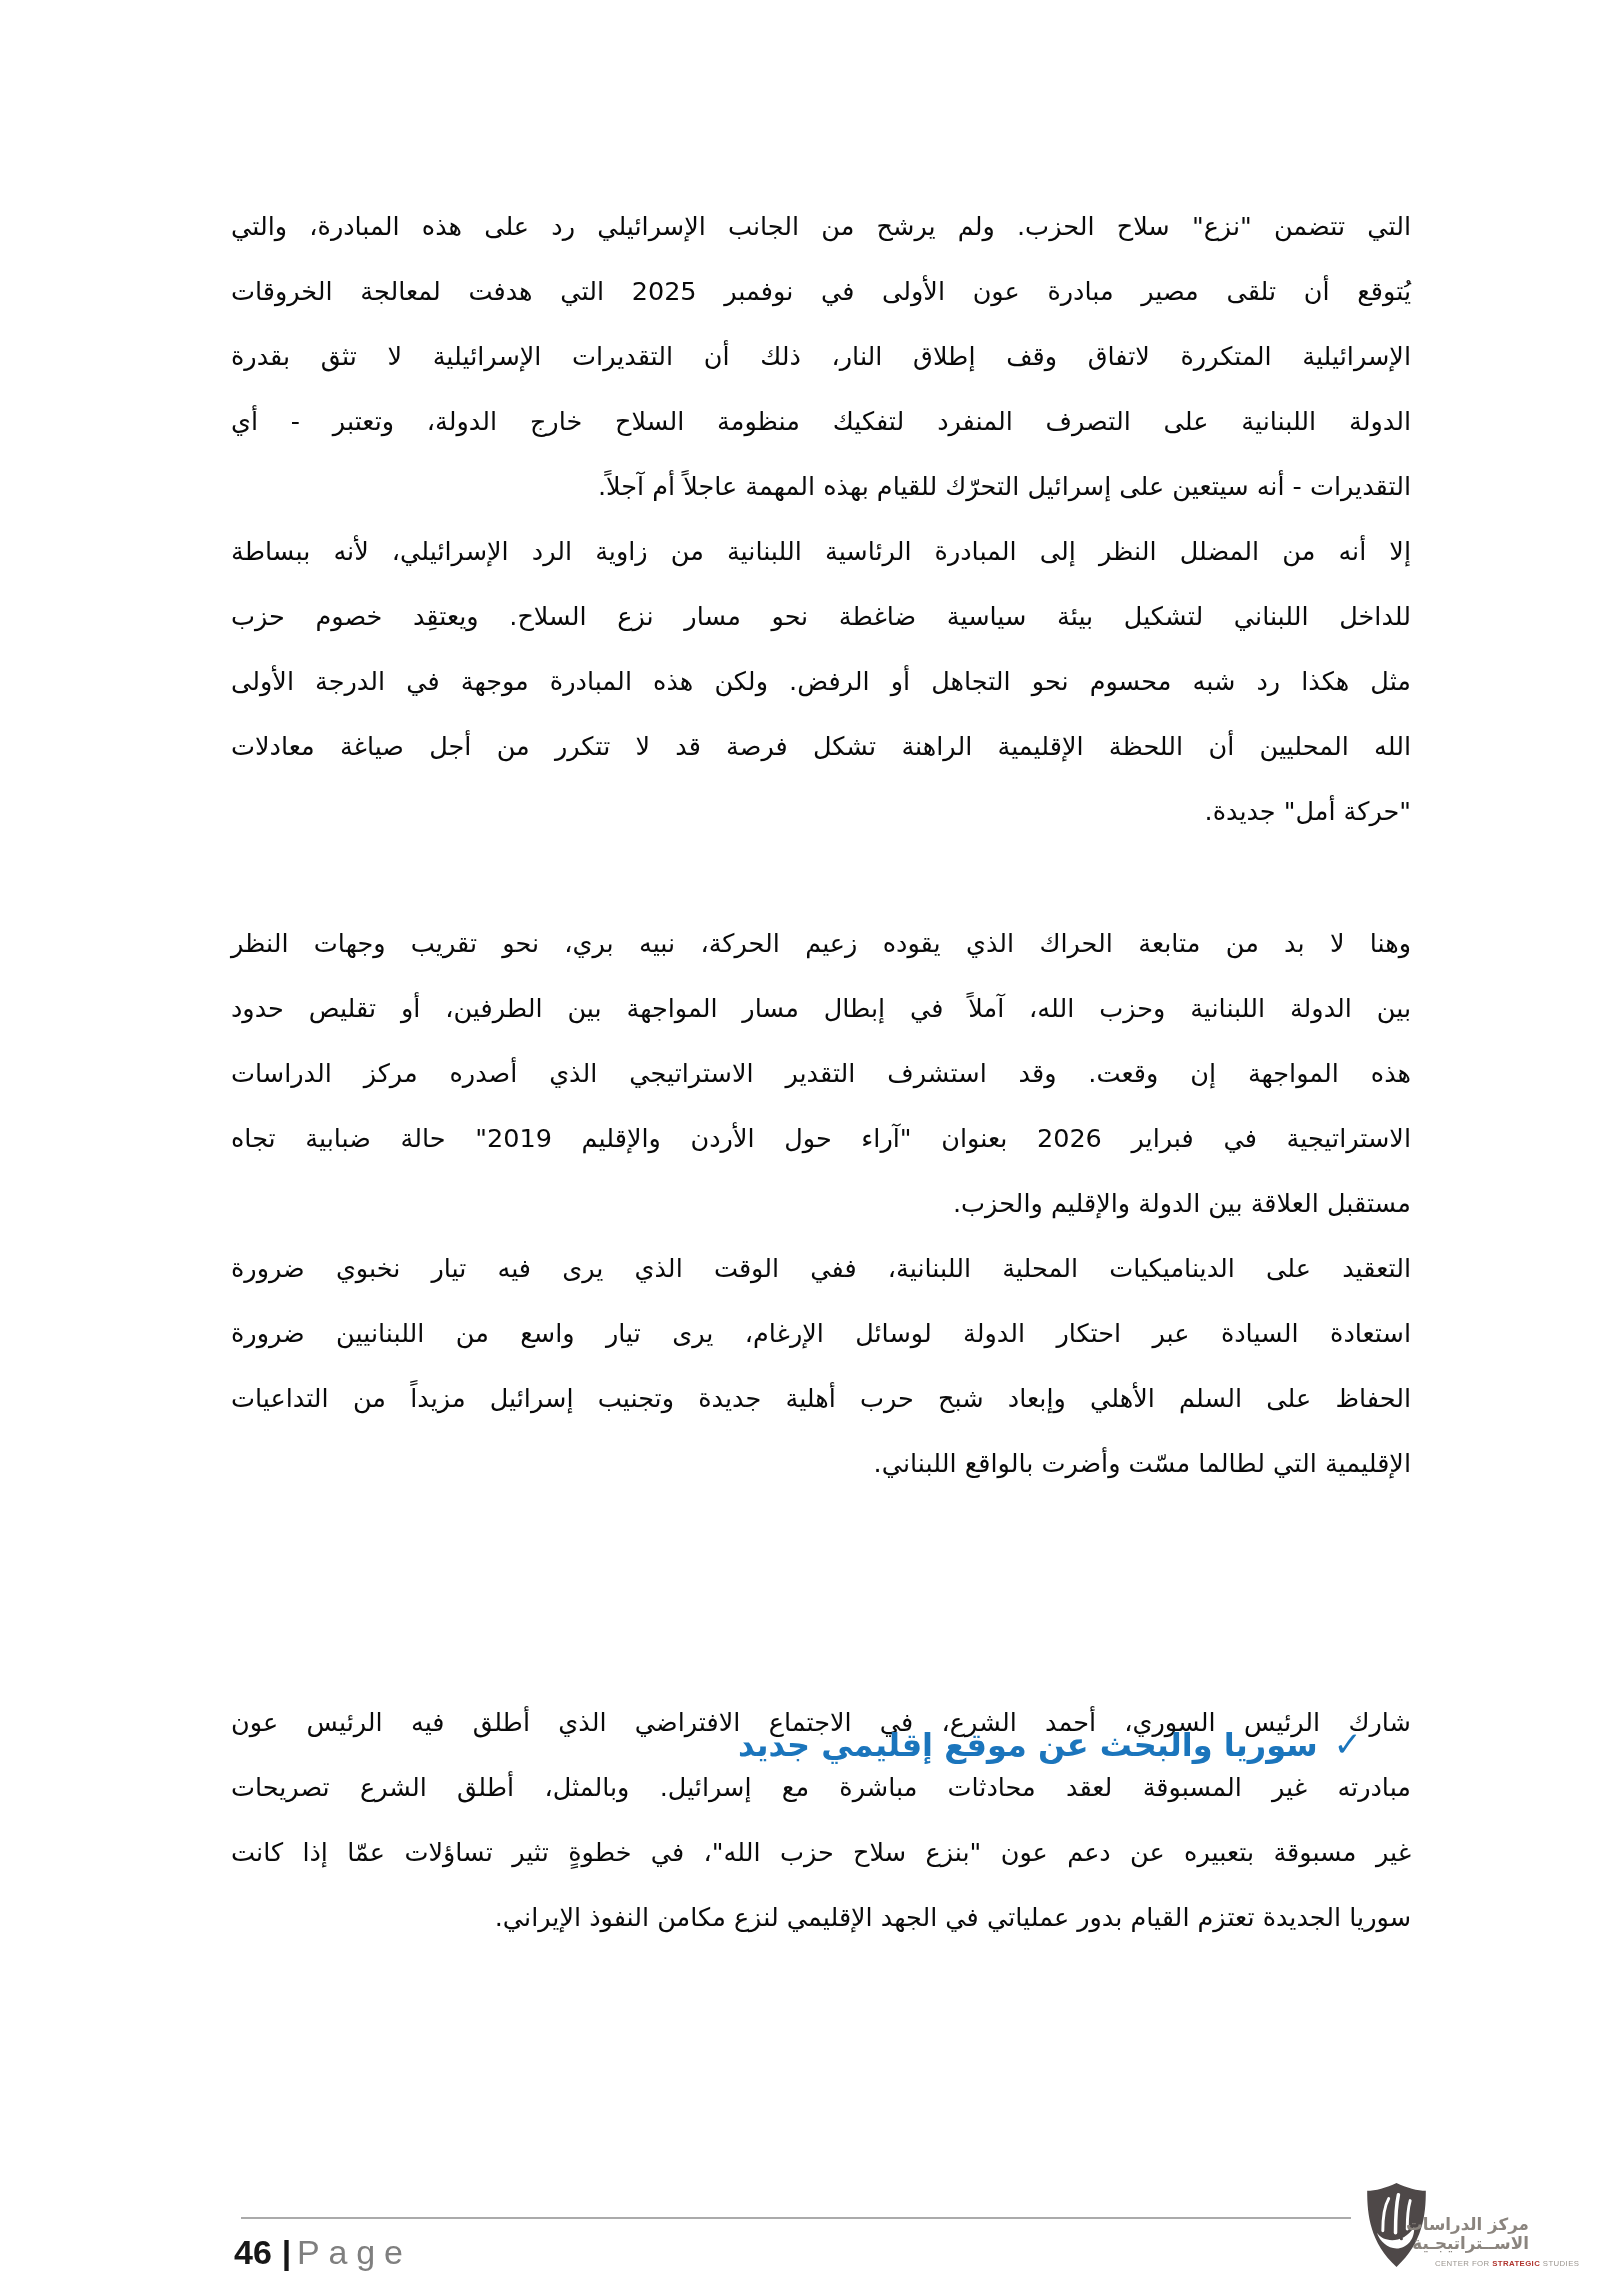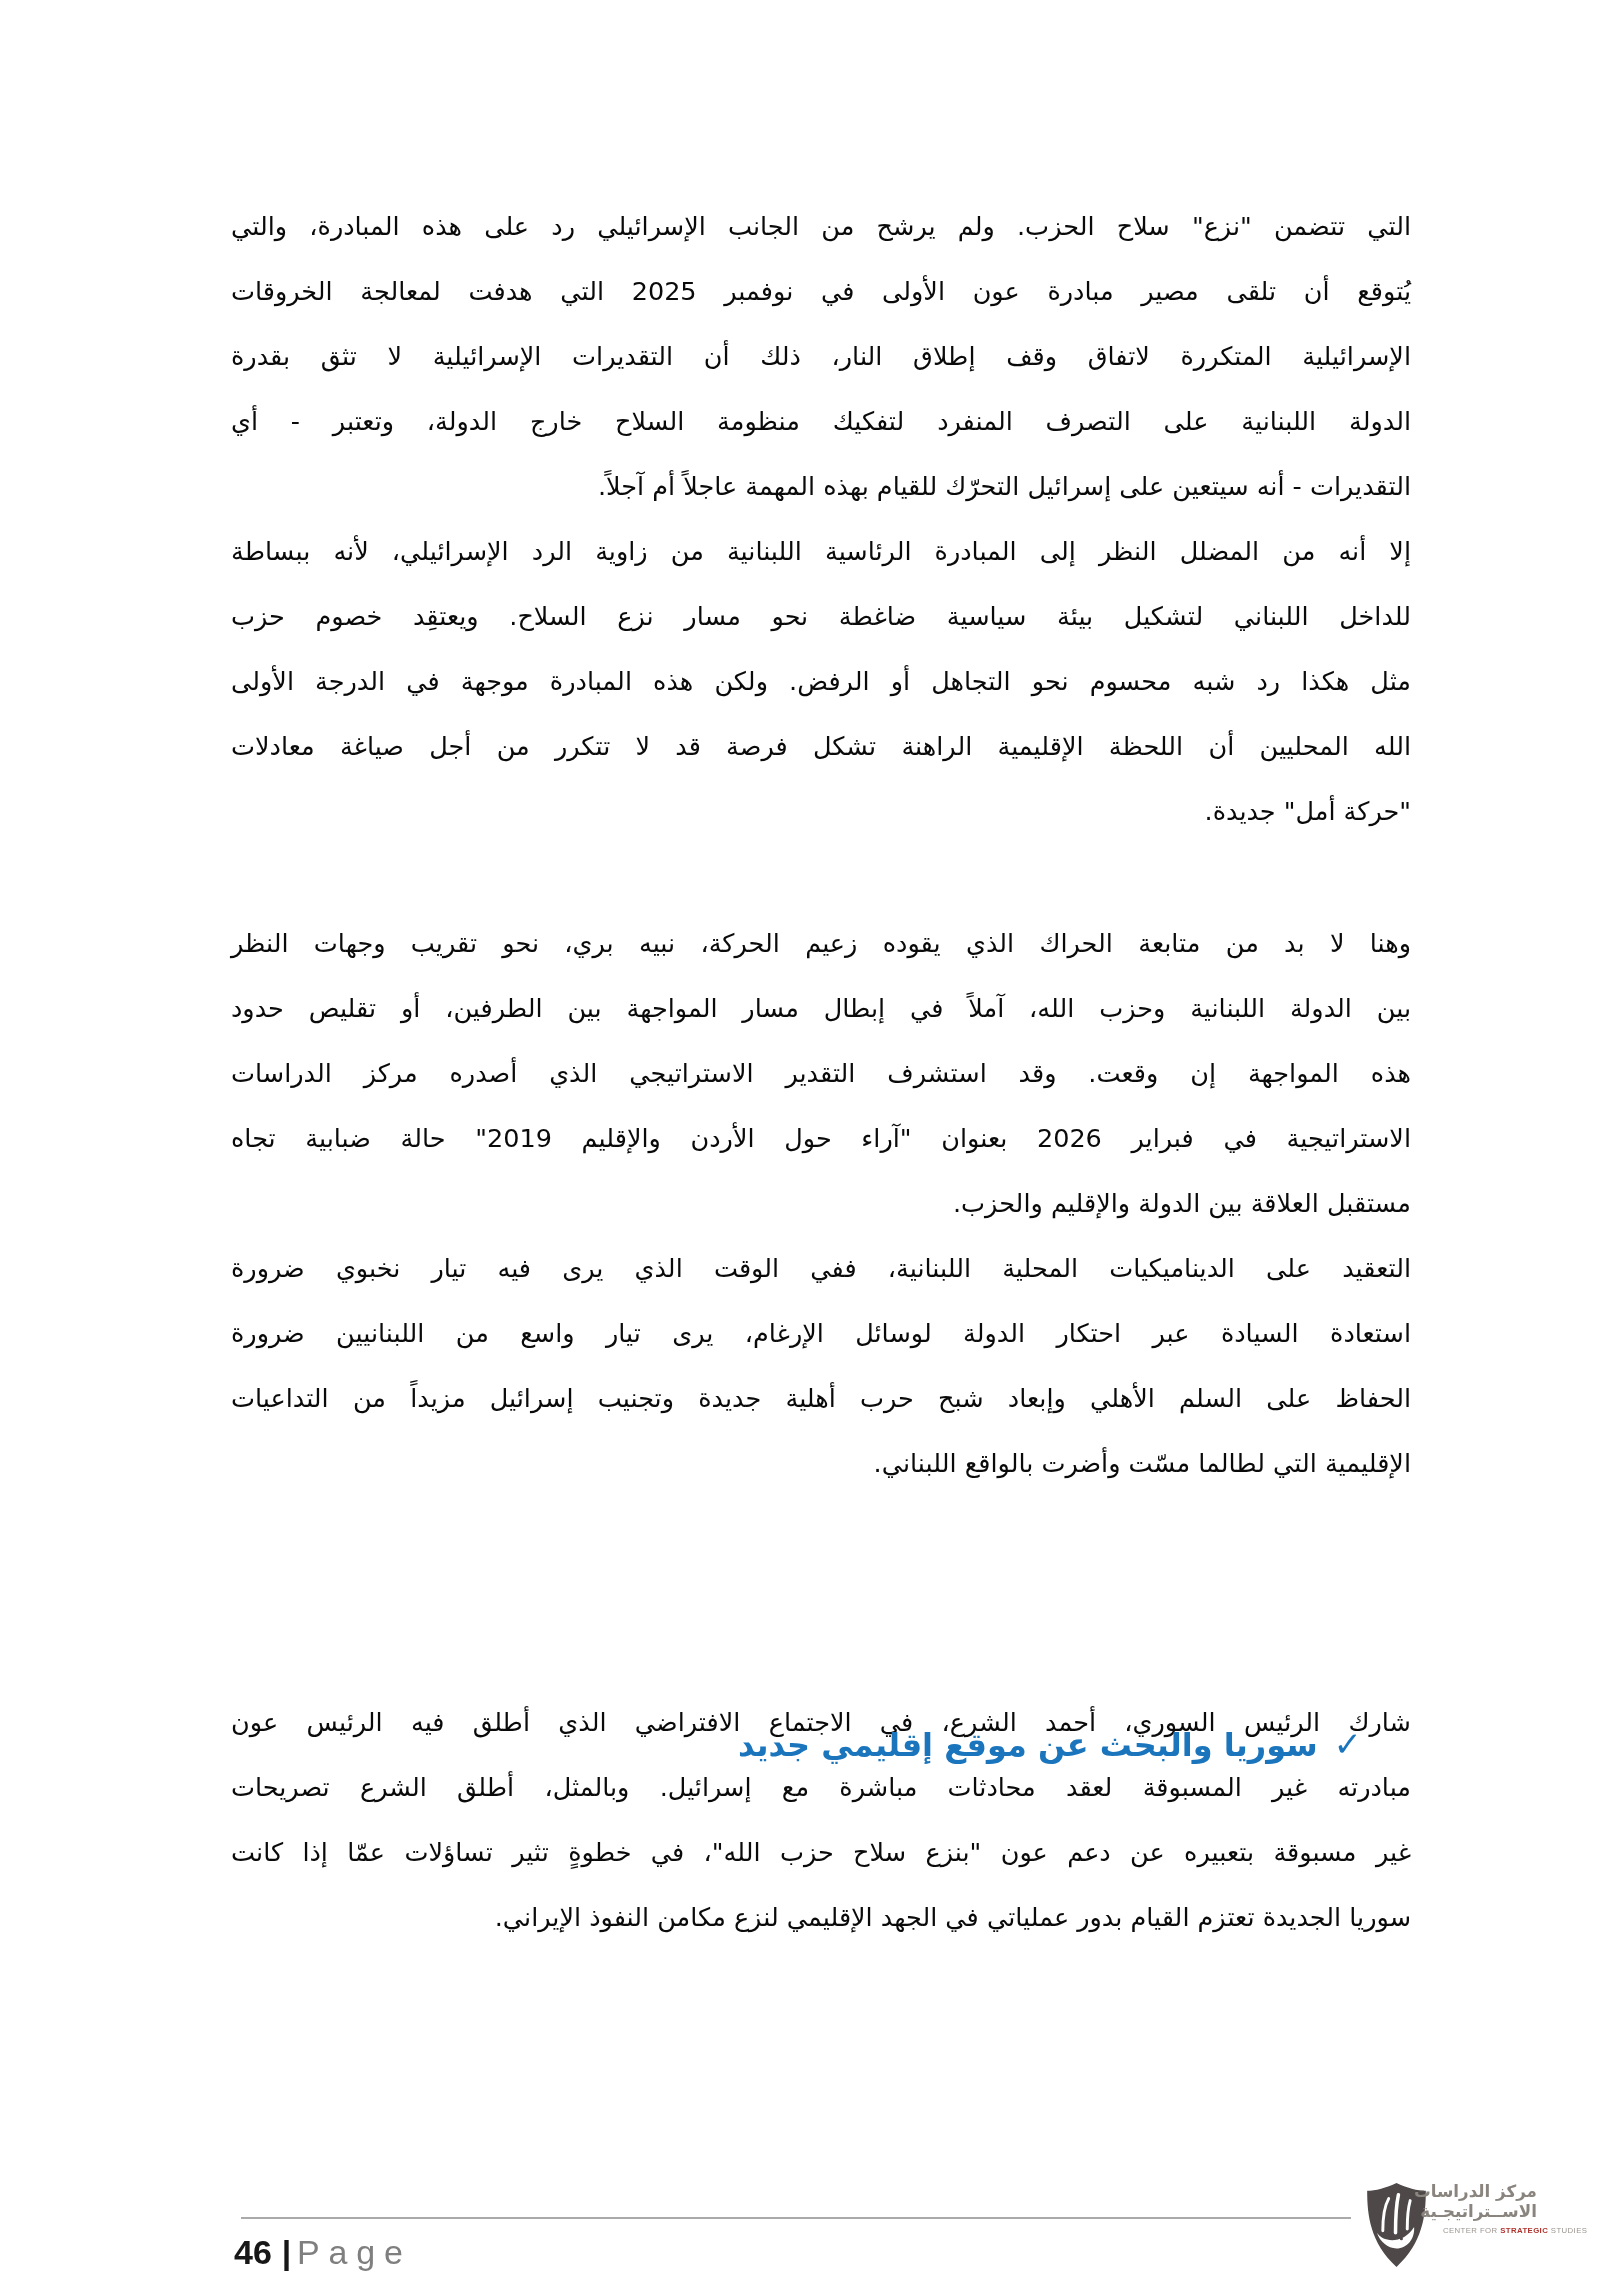--- a/index.html
+++ b/index.html
@@ -68,22 +68,21 @@
     white-space:nowrap;
   }
   .footer-page .num{font-weight:bold;color:#171717;}
   .footer-page .div{font-weight:bold;color:#171717;margin:0 5.9px 0 9.8px;}
   .footer-page .lbl{color:#7f7f7f;letter-spacing:8.8px;font-weight:400;}
   
   .logo{
     position:absolute;
     left:1364px;top:2182px;
     display:flex;
-    align-items:flex-start;
-    gap:8px;
+    align-items:flex-end;
   }
   .logo-shield{flex:0 0 auto;}
   .logo-text{
     margin-left:5.9px;
     width:94px;
   }
   .logo-text .ar{
     direction:rtl;
     text-align:right;
     font-size:16.7px;

